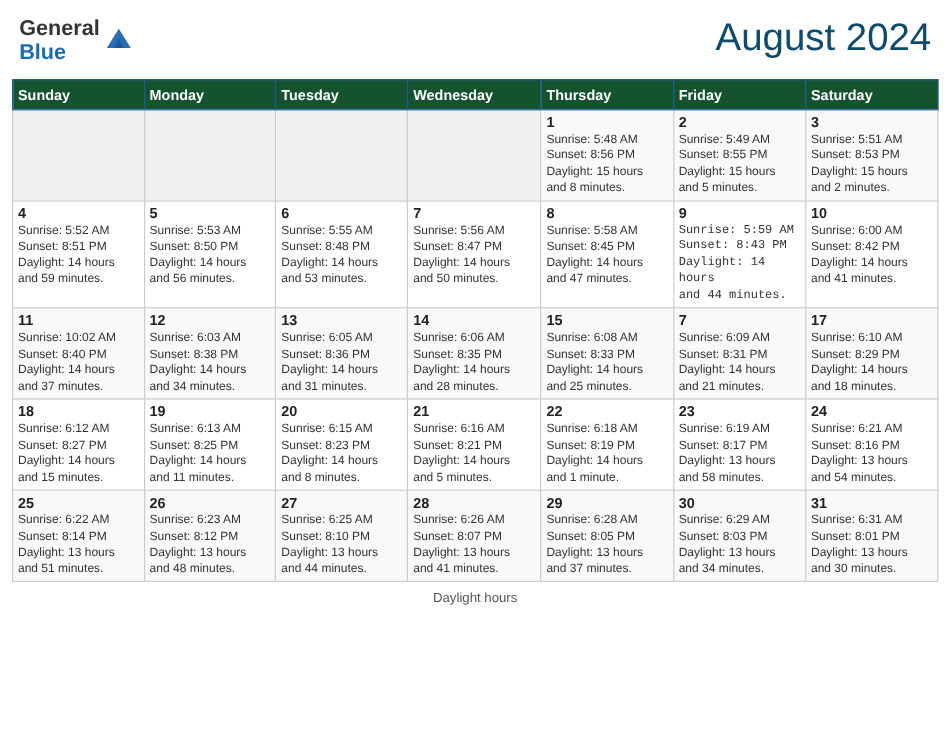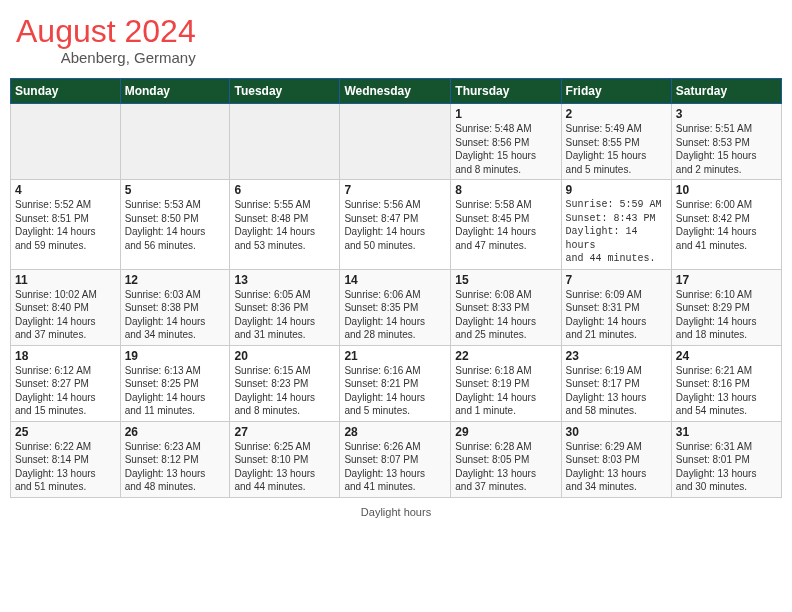--- a/index.html
+++ b/index.html
@@ -33,21 +33,21 @@
       width: 28px;
       height: 28px;
       margin-left: 2px;
     }
     .title-block {
       text-align: right;
     }
     .month-year {
       font-size: 32px;
       font-weight: normal;
-      color: #ef4444;
+      color: #0c4a6e;
       line-height: 1.1;
     }
     .location {
       font-size: 15px;
       color: #555;
     }
     .calendar {
       width: 100%;
       border-collapse: collapse;
       font-size: 10.5px;
@@ -95,23 +95,34 @@
       font-size: 11px;
       color: #555;
       padding: 2px 6px;
       text-align: center;
     }
   </style>
 </head>
 <body>
 
 <div class="header">
+  <div class="logo">
+    <div>
+      <div class="logo-text">
+        <span class="general">General</span><br>
+        <span class="blue">Blue</span>
+      </div>
+    </div>
+    <svg class="logo-icon" viewBox="0 0 28 28">
+      <polygon points="4,20 14,4 24,20" fill="#2a6db5"></polygon>
+      <polygon points="10,20 18,20 14,12" fill="#1a5a9a"></polygon>
+    </svg>
+  </div>
   <div class="title-block">
     <div class="month-year">August 2024</div>
-    <div class="location">Abenberg, Germany</div>
   </div>
 </div>
 
 <table class="calendar">
   <thead>
     <tr>
     <th>Sunday</th>
         <th>Monday</th>
         <th>Tuesday</th>
         <th>Wednesday</th>

